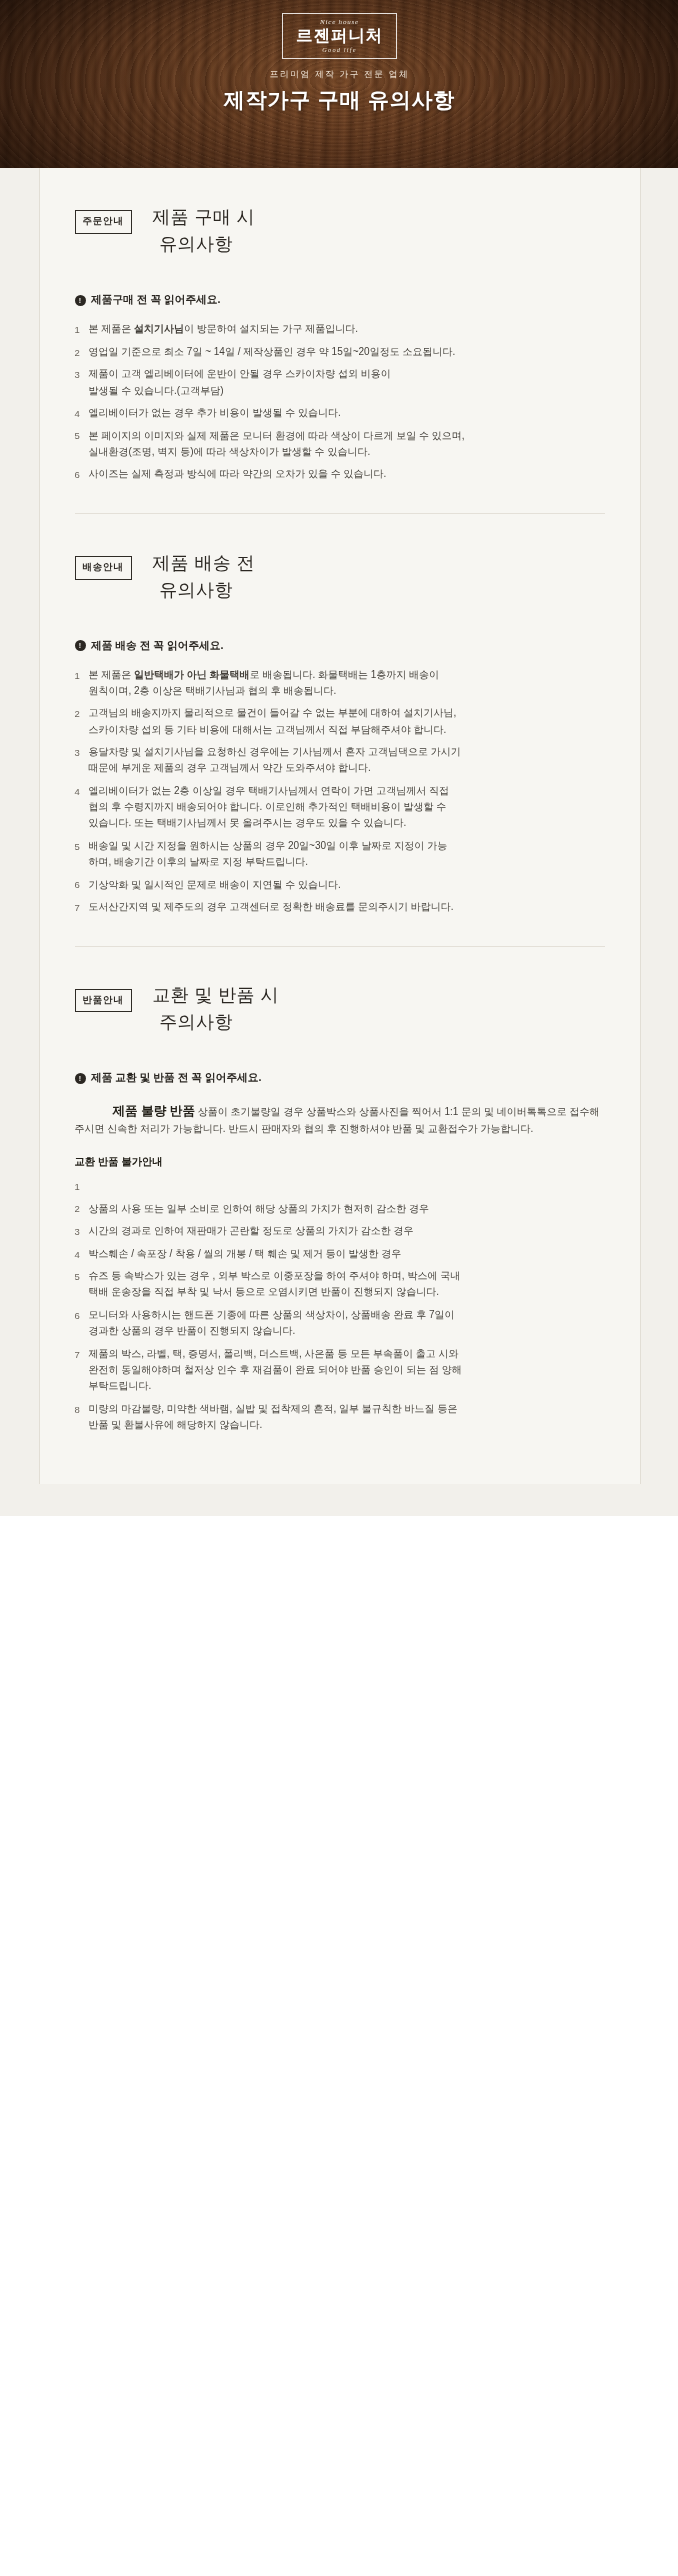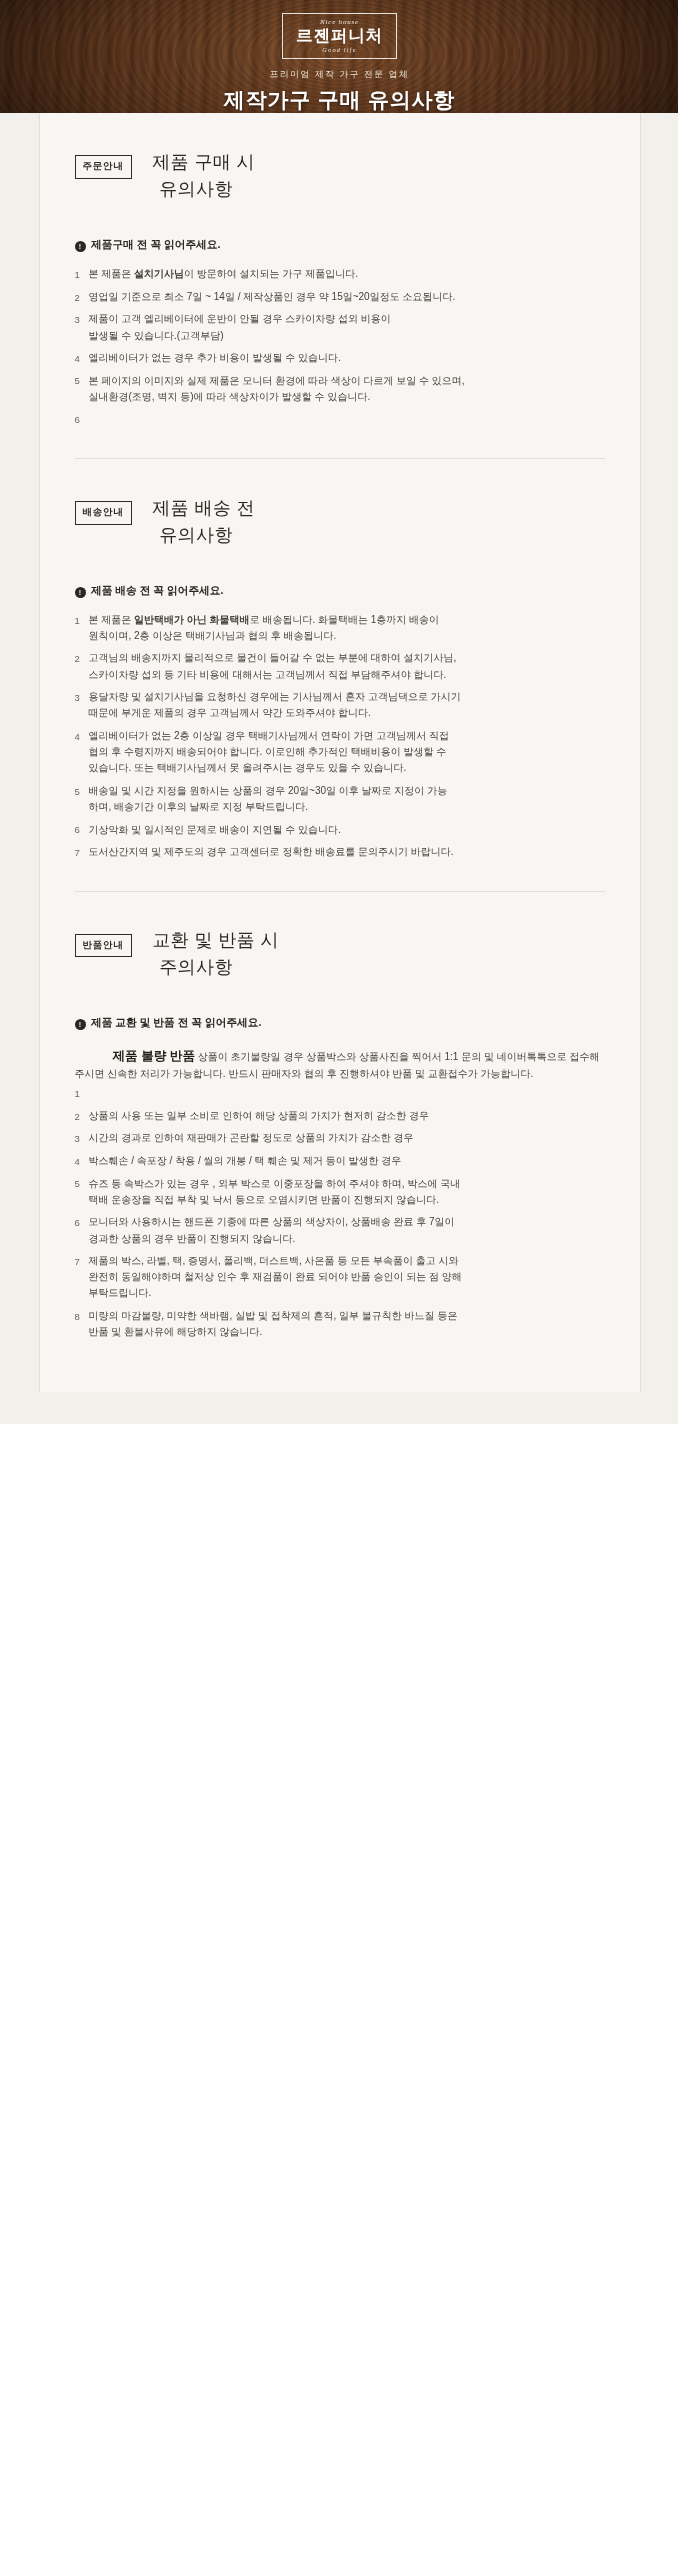--- a/index.html
+++ b/index.html
@@ -12,21 +12,21 @@
     width: 679px;
     font-family: "Liberation Sans", "DejaVu Sans", sans-serif;
     color: #3b3631;
     -webkit-font-smoothing: antialiased;
   }
 
   
   .hero {
     position: relative;
     width: 679px;
-    height: 113px;
+    height: 168px;
     overflow: hidden;
     background:
       repeating-linear-gradient(92deg,
         rgba(90,52,28,0.55) 0px,
         rgba(118,72,40,0.35) 5.5px,
         rgba(70,38,18,0.6) 12px,
         rgba(104,62,32,0.4) 18px,
         rgba(82,46,22,0.55) 24.5px),
       radial-gradient(ellipse 489px 189px at 46% 42%, #8a5630 0%, #6d3f22 35%, #4a2614 70%, #2e1709 100%);
   }
@@ -138,21 +138,21 @@
     margin-left: 20.5px;
     font-size: 18px;
     line-height: 1.5;
     color: #2b2722;
     letter-spacing: 0.4px;
   }
   .head-title .l2 { display: block; margin-left: 7px; }
 
   .bullet-head {
     display: flex;
-    align-items: flex-end;
+    align-items: center;
     margin: 35px 0 11px 0;
     font-size: 10.7px;
     font-weight: bold;
     color: #2b2722;
   }
   .dot {
     display: inline-flex;
     align-items: center;
     justify-content: center;
     width: 11px;
@@ -255,20 +255,21 @@
           <li>
             <span class="idx">4</span>
             <span class="txt">엘리베이터가 없는 경우 추가 비용이 발생될 수 있습니다.</span>
           </li>
           <li>
             <span class="idx">5</span>
             <span class="txt">본 페이지의 이미지와 실제 제품은 모니터 환경에 따라 색상이 다르게 보일 수 있으며,<br>실내환경(조명, 벽지 등)에 따라 색상차이가 발생할 수 있습니다.</span>
           </li>
           <li>
             <span class="idx">6</span>
+            <span class="txt">사이즈는 실제 측정과 방식에 따라 약간의 오차가 있을 수 있습니다.</span>
           </li>
         </ol>
     </div>
 
     <div class="divider"></div>
 
     <div class="section">
       <div class="section-head">
         <div class="badge">배송안내</div>
         <div class="head-title">
@@ -327,20 +328,21 @@
 
       <div class="bullet-head">
         <span class="dot">!</span>
         <span>제품 교환 및 반품 전 꼭 읽어주세요.</span>
       </div>
 
       <div class="sub-block">
         <span class="bold">제품 불량 반품</span><span class="sub-para"> 상품이 초기불량일 경우 상품박스와 상품사진을 찍어서 1:1 문의 및 네이버톡톡으로 접수해주시면 신속한 처리가 가능합니다. 반드시 판매자와 협의 후 진행하셔야 반품 및 교환접수가 가능합니다.</span>
       </div>
 
+      <div class="sub-head">교환 반품 불가안내</div>
 
       <ol class="numlist" id="list-return">
           <li>
             <span class="idx">1</span>
           </li>
           <li>
             <span class="idx">2</span>
             <span class="txt">상품의 사용 또는 일부 소비로 인하여 해당 상품의 가치가 현저히 감소한 경우</span>
           </li>
           <li>

